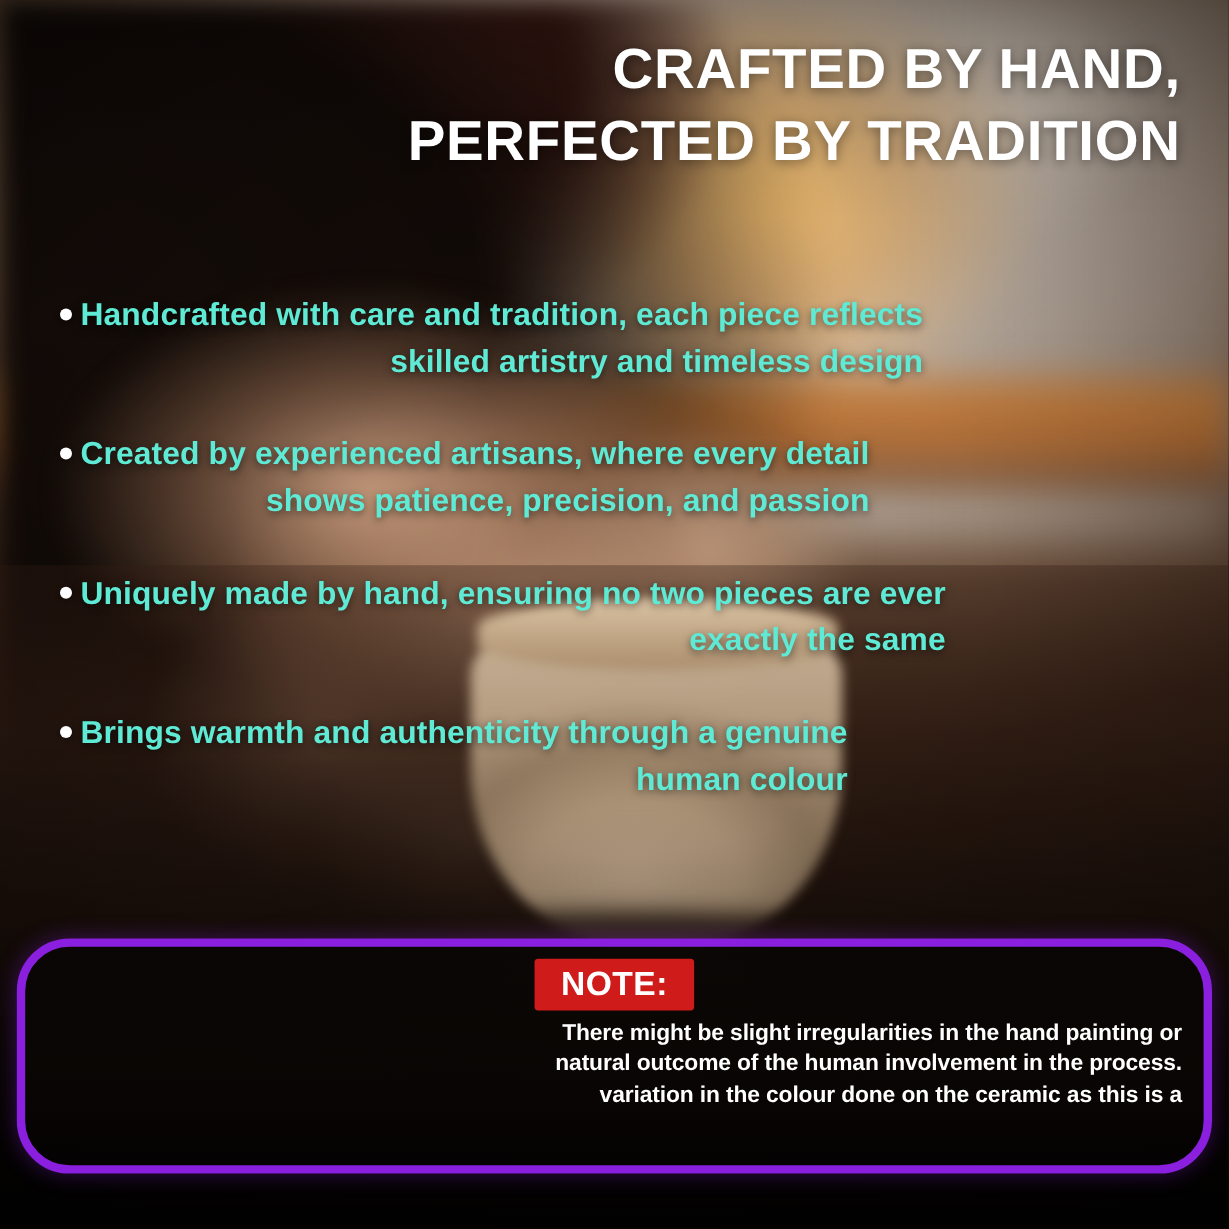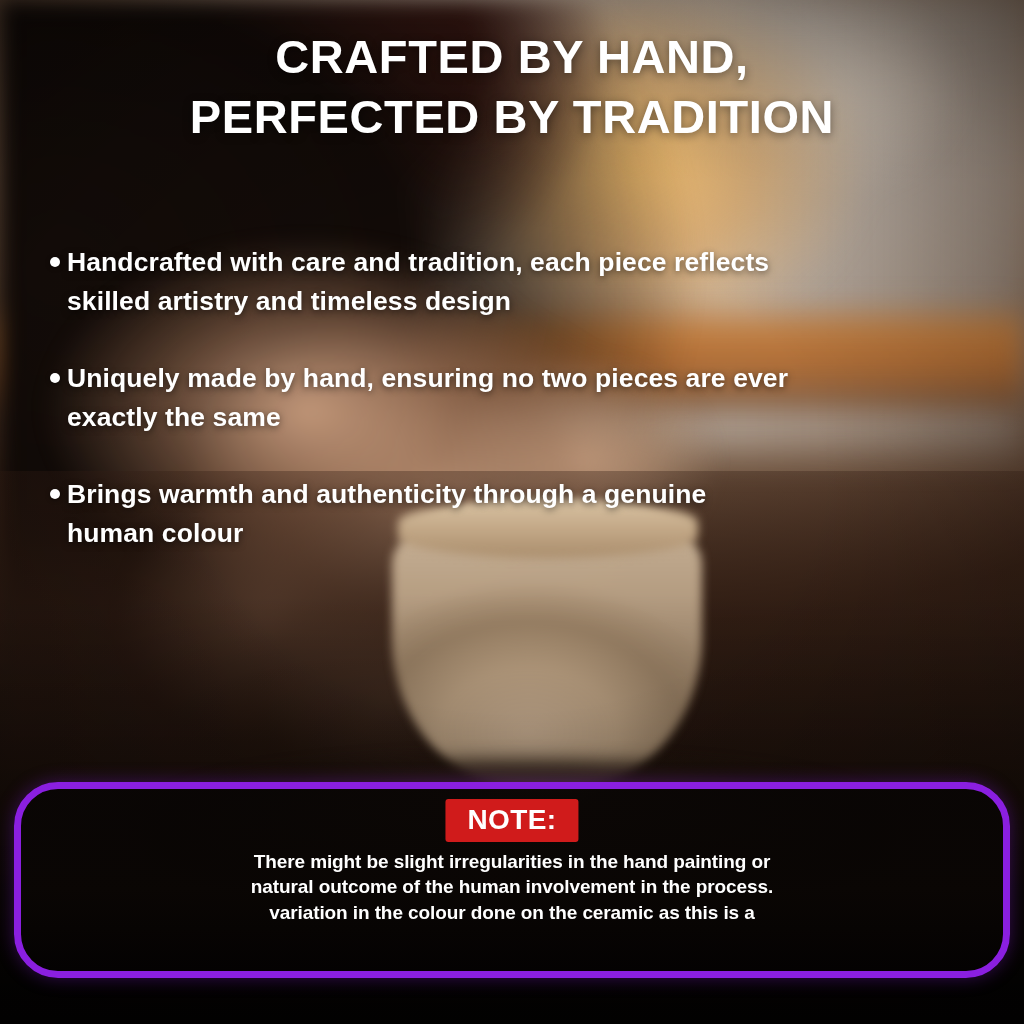--- a/index.html
+++ b/index.html
@@ -1,16 +1,16 @@
 <!DOCTYPE html>
 <html><head>
 <meta charset="utf-8">
 <title>Crafted By Hand Infographic</title>
 <style>
-  * { margin:0; padding:0; box-sizing:border-box; }
+  * { margin:0; padding:0; box-sizing:border-box;text-align:right; }
 
   html, body {
     width:1024px; height:1024px;
     background:#000;
     font-family:"Liberation Sans", sans-serif;
     overflow:hidden;
   }
 
   
   #poster {
@@ -130,21 +130,21 @@
   .bullet-dot {
     flex:0 0 auto;
     width:10px; height:10px;
     border-radius:50%;
     background:#ffffff;
     margin-top:14px;
     margin-right:7px;
     box-shadow:0 1px 4px rgba(0,0,0,.5);
   }
   .bullet-text {
-    color:#ffffff;
+    color:#5eead4;
     font-size:26.5px;
     font-weight:bold;
     line-height:1.47;
     letter-spacing:.1px;
     text-shadow:0 2px 7px rgba(0,0,0,.55);
   }
 
   
   #note-box {
     position:absolute;
@@ -207,20 +207,28 @@
 
     <div class="bullet-item">
       <span class="bullet-dot"></span>
       <div class="bullet-text">
         <span>Handcrafted with care and tradition, each piece reflects</span>
         <br>
         <span>skilled artistry and timeless design</span>
       </div>
     </div>
 
+    <div class="bullet-item">
+      <span class="bullet-dot"></span>
+      <div class="bullet-text">
+        <span>Created by experienced artisans, where every detail</span>
+        <br>
+        <span>shows patience, precision, and passion</span>
+      </div>
+    </div>
 
     <div class="bullet-item">
       <span class="bullet-dot"></span>
       <div class="bullet-text">
         <span>Uniquely made by hand, ensuring no two pieces are ever</span>
         <br>
         <span>exactly the same</span>
       </div>
     </div>
 

